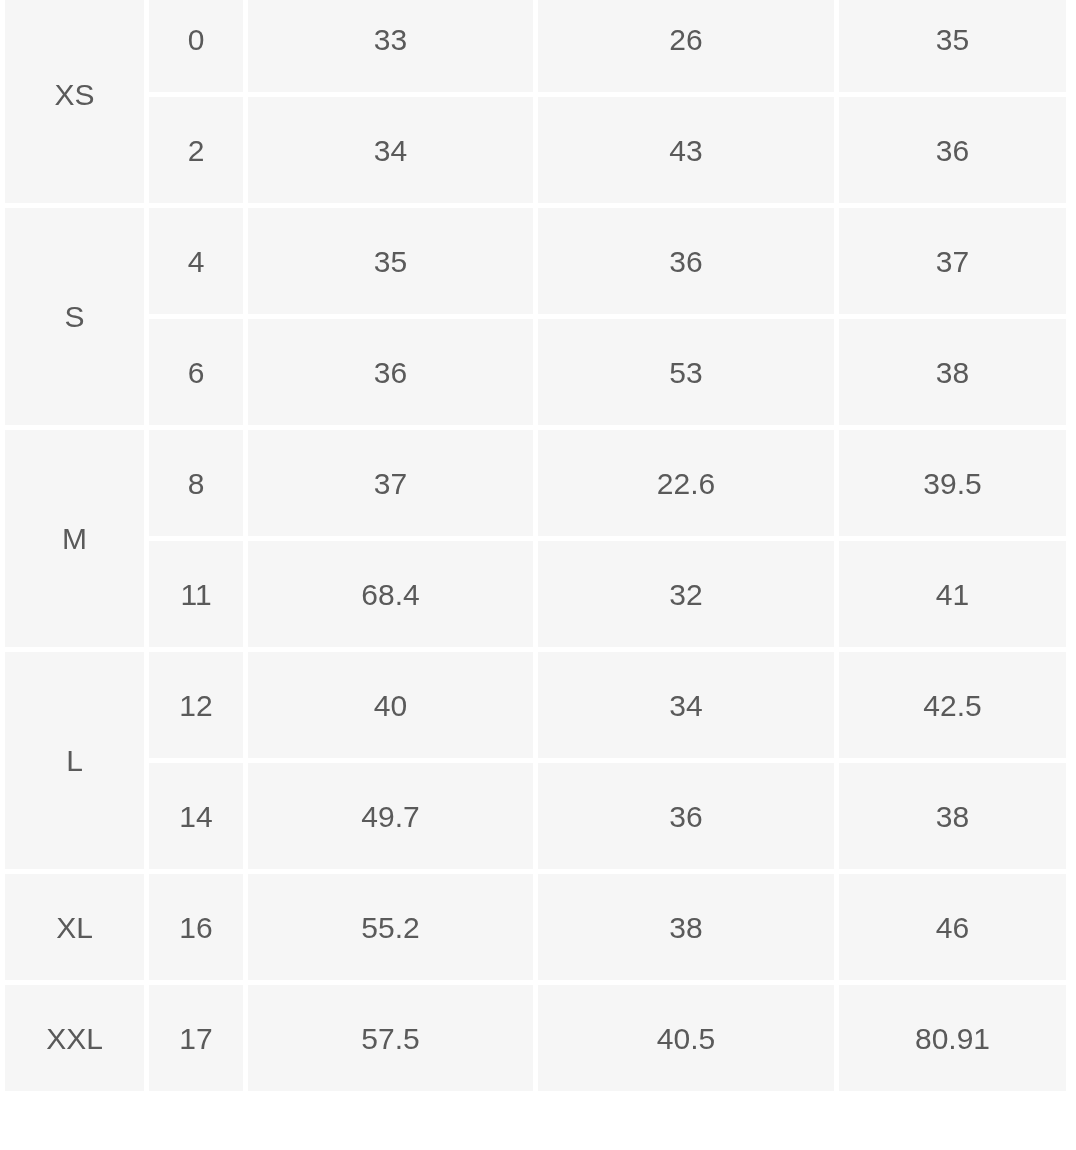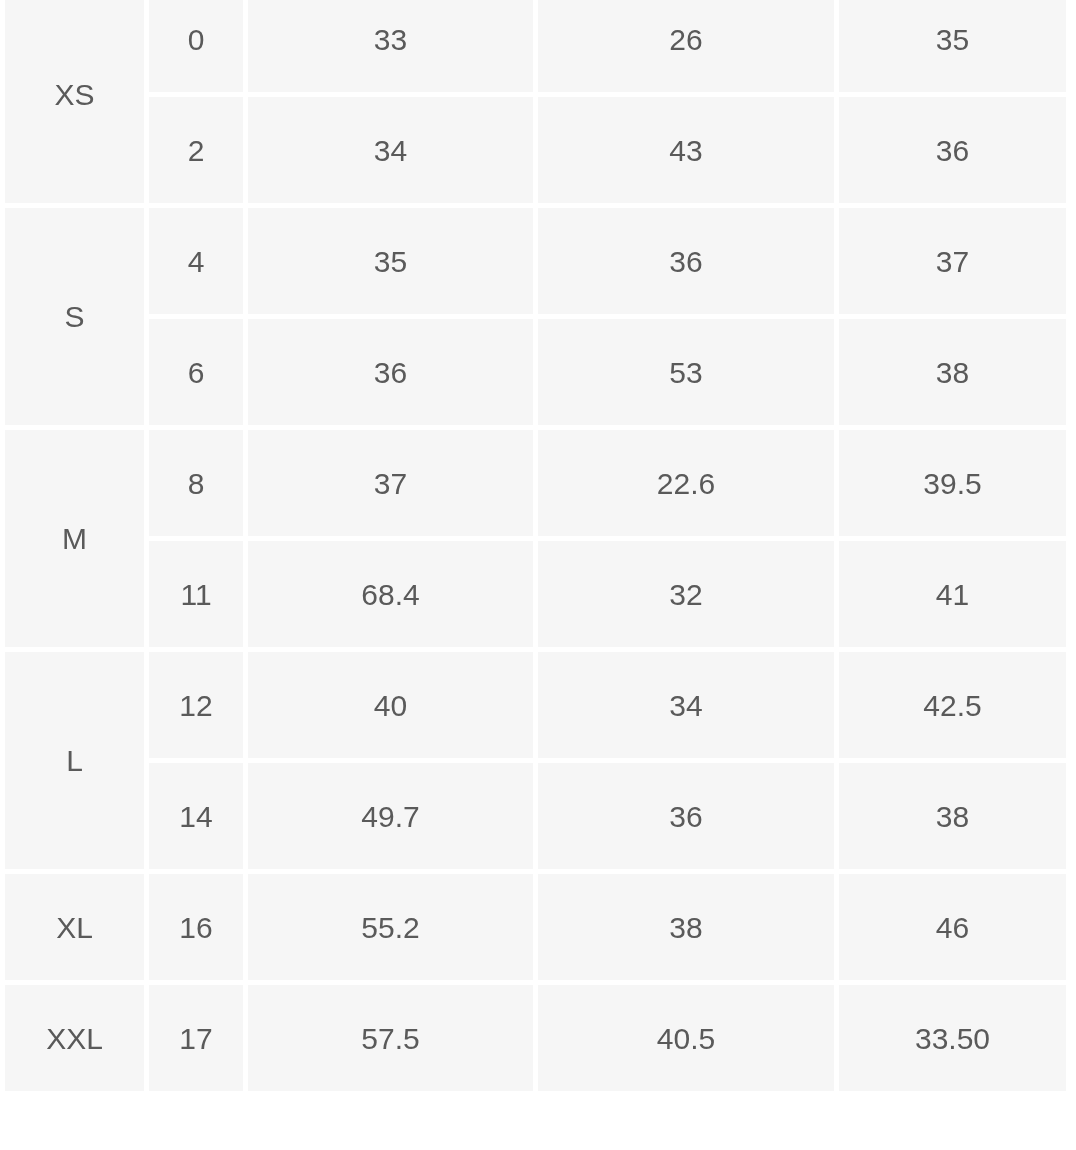--- a/index.html
+++ b/index.html
@@ -132,17 +132,17 @@
           <td>16</td>
           <td>55.2</td>
           <td>38</td>
           <td>46</td>
         </tr>
         <tr>
           <td class="size-label" rowspan="1">XXL</td>
           <td>17</td>
           <td>57.5</td>
           <td>40.5</td>
-          <td>33.50</td>
+          <td>80.91</td>
         </tr>
       </tbody>
   </table>
 </div>
 
 </body></html>

